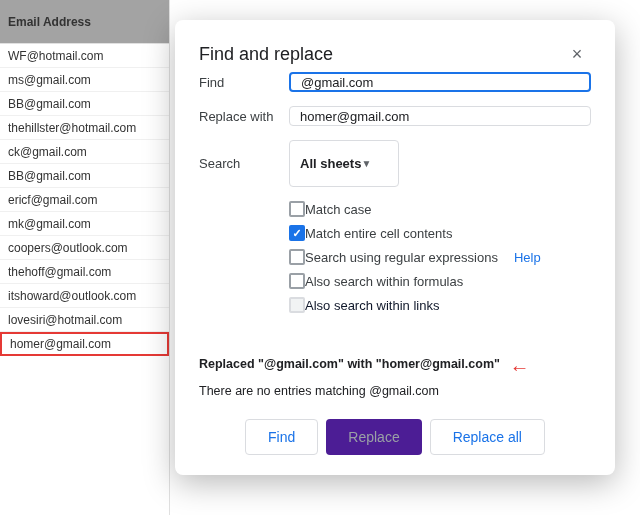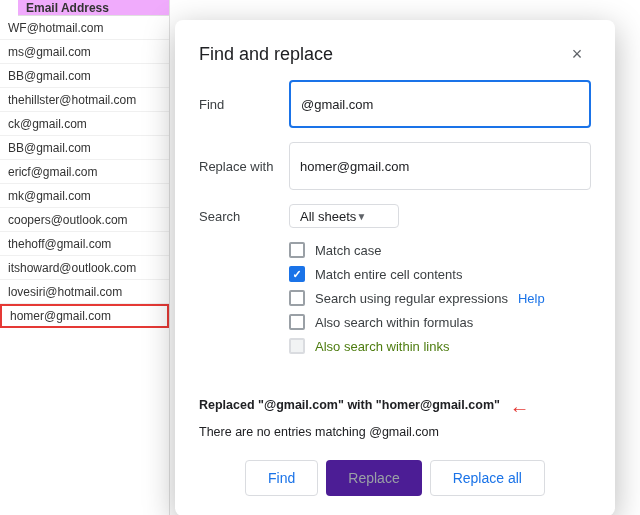--- a/index.html
+++ b/index.html
@@ -17,30 +17,29 @@
     .spreadsheet-bg {
       position: absolute;
       top: 0; left: 0;
       width: 170px;
       height: 515px;
       background: #fff;
       border-right: 1px solid #e0e0e0;
     }
 
     .spreadsheet-header {
-      background: #f0abfc;
+      background: #a3a3a3;
       border-bottom: 1px solid #e0e0e0;
       padding: 4px 8px;
       font-weight: bold;
       font-size: 12px;
       color: #333;
-      height: 16px;
-      display: flex;
-      align-items: center;
-      margin-left: 18px;
+      height: 44px;
+      display: flex;
+      align-items: center;
     }
 
     .spreadsheet-rows {
       list-style: none;
     }
 
     .spreadsheet-row {
       padding: 3px 8px;
       font-size: 12px;
       color: #333;
@@ -66,21 +65,21 @@
       border-radius: 8px;
       box-shadow: 0 8px 32px rgba(0,0,0,0.28);
       padding: 0;
       z-index: 10;
     }
 
     .dialog-header {
       display: flex;
       align-items: center;
       justify-content: space-between;
-      padding: 20px 24px 12px 24px;
+      padding: 20px 24px 4px 24px;
     }
 
     .dialog-title {
       font-size: 18px;
       font-weight: 500;
       color: #202124;
     }
 
     .close-btn {
       cursor: pointer;
@@ -109,80 +108,80 @@
 
     .form-label {
       width: 90px;
       font-size: 13px;
       color: #3c4043;
       flex-shrink: 0;
     }
 
     .form-input {
       flex: 1;
-      height: 48px;
+      height: 20px;
       border: 1px solid #dadce0;
       border-radius: 4px;
       padding: 0 10px;
       font-size: 13px;
       color: #202124;
       outline: none;
     }
 
     .form-input:focus, .form-input.active {
       border: 2px solid #1a73e8;
       outline: none;
     }
 
     .search-dropdown {
       display: flex;
       align-items: center;
-      height: 24px;
+      height: 47px;
       border: 1px solid #dadce0;
       border-radius: 4px;
       padding: 0 10px;
       font-size: 13px;
       color: #202124;
       cursor: pointer;
       background: #fff;
       gap: 0;
       min-width: 110px;
+      font-weight: bold;
     }
 
     .search-dropdown .chevron {
       font-size: 10px;
       color: #5f6368;
     }
 
     .checkboxes-section {
       padding-left: 90px;
       margin-bottom: 4px;
     }
 
     .checkbox-row {
       display: flex;
       align-items: center;
       margin-bottom: 8px;
-      gap: 10px;
     }
 
     .checkbox-label {
       font-size: 13px;
       color: #3c4043;
     }
 
     .checkbox-label.disabled {
-      color: #4d7c0f;
+      color: #0f172a;
     }
 
     .help-link {
       color: #1a73e8;
       text-decoration: none;
       font-size: 13px;
-      margin-left: 0;
+      margin-left: 16px;
     }
 
     .result-message {
       padding: 12px 24px 8px 24px;
       font-size: 12.5px;
       color: #202124;
       line-height: 1.6;
     }
 
     .result-message .bold {

